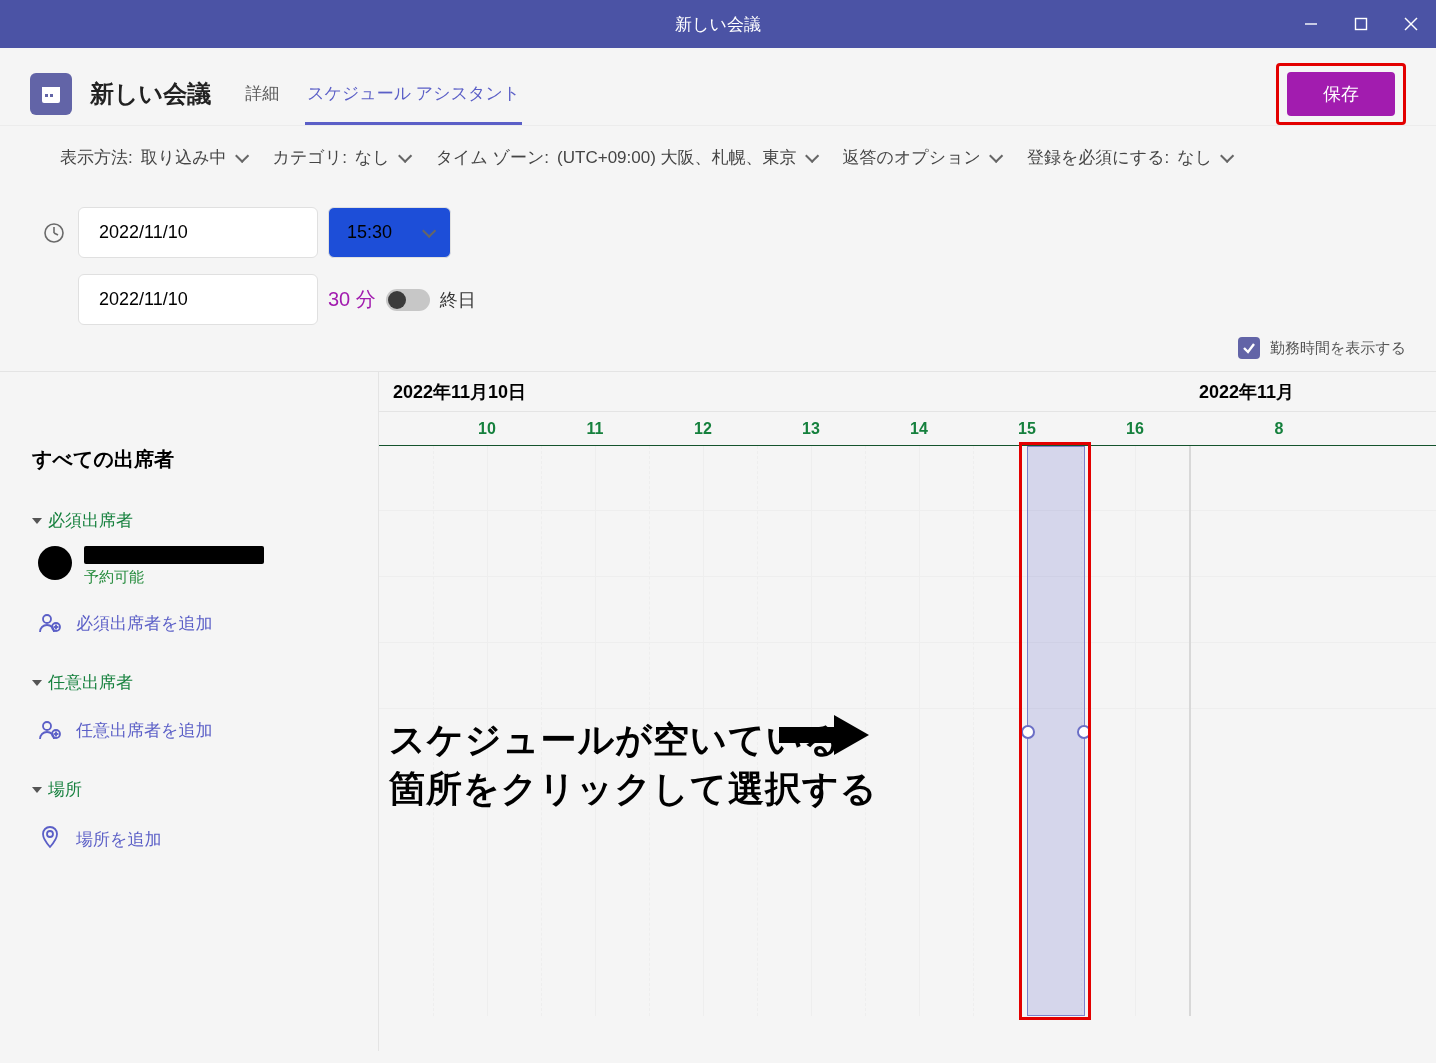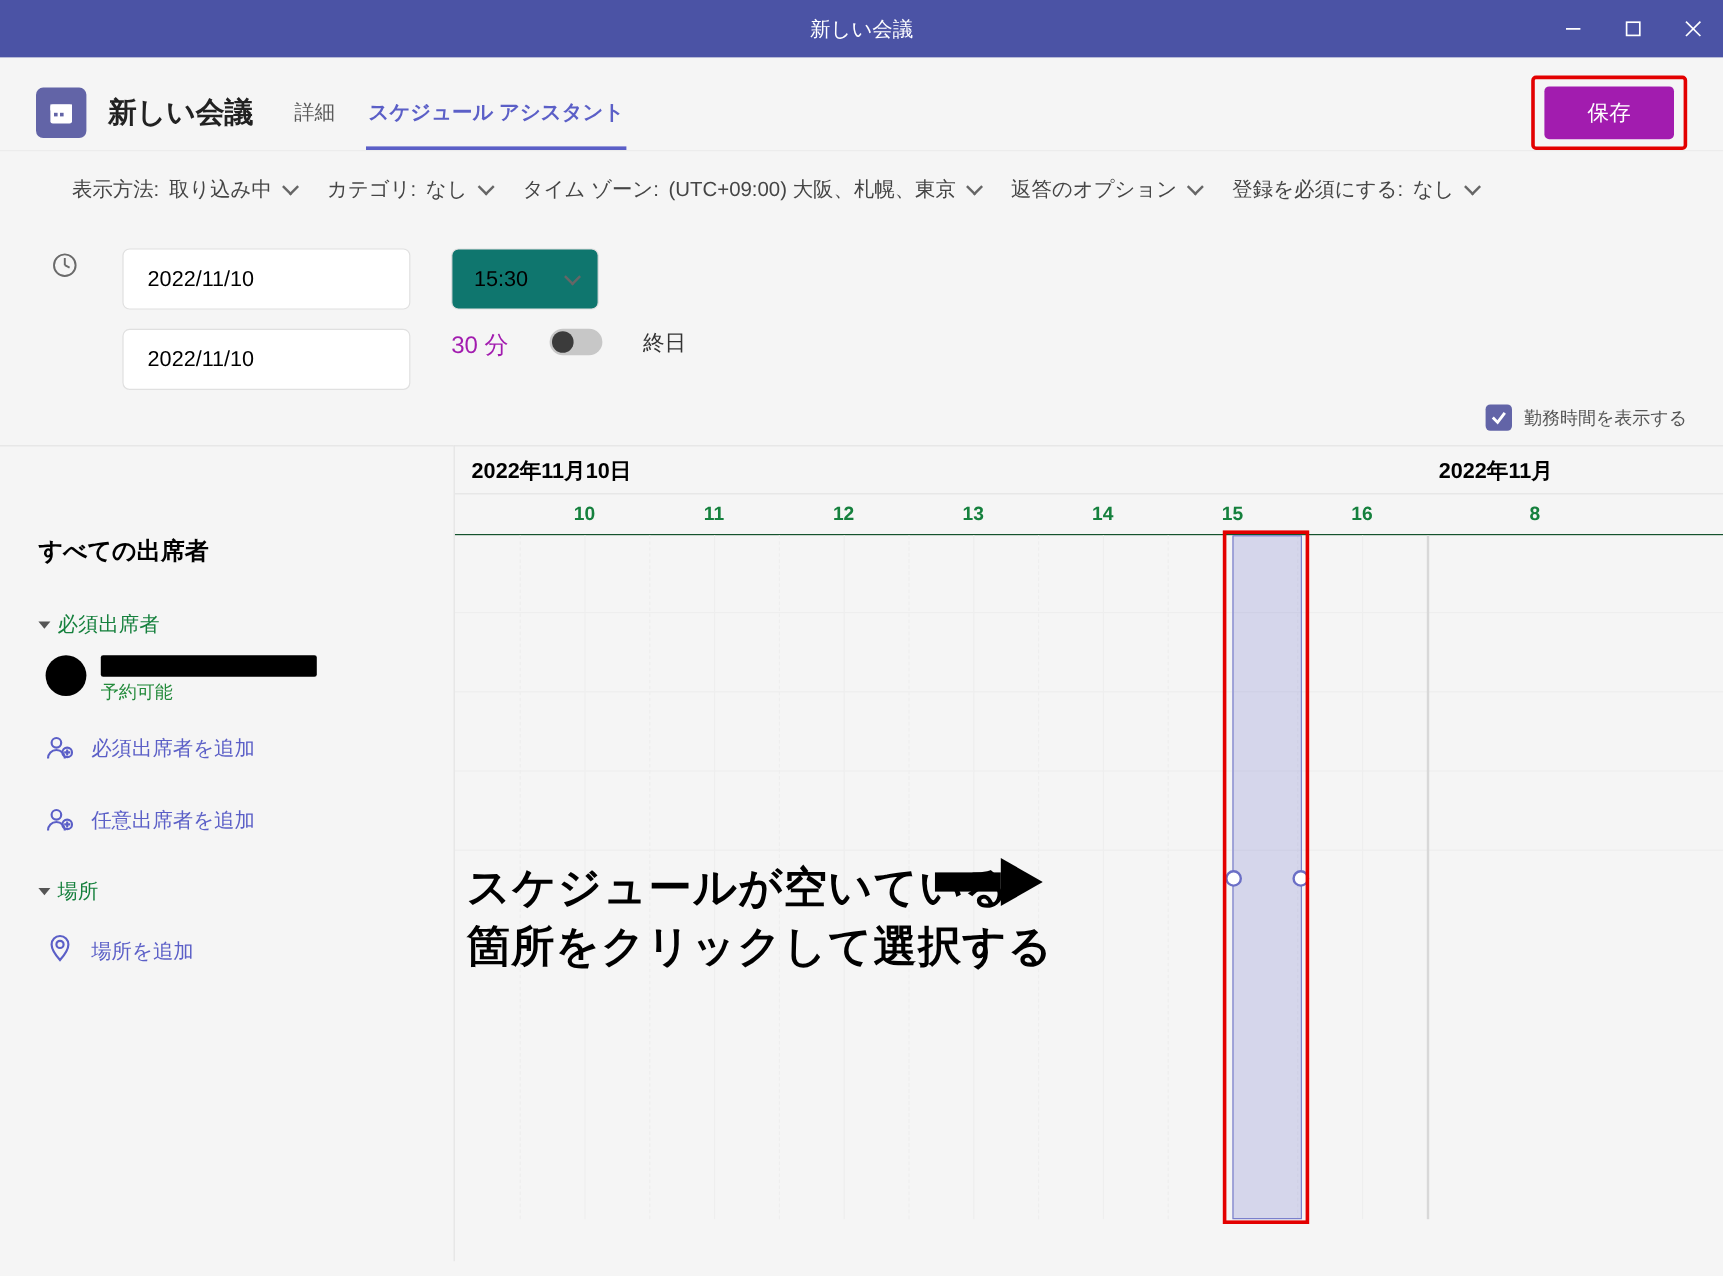--- a/index.html
+++ b/index.html
@@ -62,21 +62,21 @@
 .header .tabs { display: flex; align-items: flex-end; height: 100%; }
 .header .tab {
   padding: 0 14px;
   height: 100%;
   display: flex; align-items: center;
   font-size: 17px;
   color: #5b5b5b;
   cursor: pointer;
   position: relative;
 }
-.header .tab.active { color: #5b5fc7; font-weight: 700; }
+.header .tab.active { color: #5b5fc7; font-weight: 400; }
 .header .tab.active::after {
   content: "";
   position: absolute;
   left: 12px; right: 12px; bottom: 0;
   height: 3px; background: #5b5fc7;
 }
 .header .save-wrap {
   margin-left: auto;
   border: 3px solid #e30000;
   padding: 6px 8px;
@@ -100,38 +100,38 @@
   color: #454545;
   font-size: 17px;
 }
 .options-strip .opt { display: flex; align-items: center; gap: 8px; cursor: pointer; }
 
 
 .datetime-area {
   padding: 16px 40px 0 40px;
   position: relative;
 }
-.row { display: flex; gap: 34px; margin-bottom: 16px; }
+.row { display: flex; align-items: center; gap: 10px; margin-bottom: 16px; }
 .clock-icon {
   width: 28px; height: 28px;
   display: flex; align-items: center; justify-content: center;
   color: #6a6a6a;
 }
 .clock-icon svg { stroke: #6a6a6a; fill: none; stroke-width: 1.6; }
 .spacer28 { width: 28px; }
 .input-box {
   background: #fff;
   border: 1px solid #e0e0e0;
   border-radius: 6px;
   padding: 14px 20px;
   font-size: 18px;
   min-width: 240px;
 }
 .select-box {
-  background: #0f766e;
+  background: #1d4ed8;
   border: 1px solid #e0e0e0;
   border-radius: 6px;
   padding: 14px 18px;
   font-size: 18px;
   display: flex; align-items: center; gap: 30px;
   min-width: 120px;
 }
 .duration { font-size: 20px; color: #a21caf; }
 .toggle {
   width: 44px; height: 22px;
@@ -442,20 +442,24 @@
       <svg width="24" height="24">
           <circle cx="9" cy="8" r="4"></circle>
           <path d="M2 21c0-4 3-7 7-7s7 3 7 7"></path>
           <circle cx="18" cy="16" r="4"></circle>
           <line x1="18" y1="13.5" x2="18" y2="18.5"></line>
           <line x1="15.5" y1="16" x2="20.5" y2="16"></line>
         </svg>
       <span>必須出席者を追加</span>
     </div>
 
+    <div class="group-head">
+      <span class="caret"></span>
+      <span>任意出席者</span>
+    </div>
     <div class="add-link">
       <svg width="24" height="24">
           <circle cx="9" cy="8" r="4"></circle>
           <path d="M2 21c0-4 3-7 7-7s7 3 7 7"></path>
           <circle cx="18" cy="16" r="4"></circle>
           <line x1="18" y1="13.5" x2="18" y2="18.5"></line>
           <line x1="15.5" y1="16" x2="20.5" y2="16"></line>
         </svg>
       <span>任意出席者を追加</span>
     </div>

